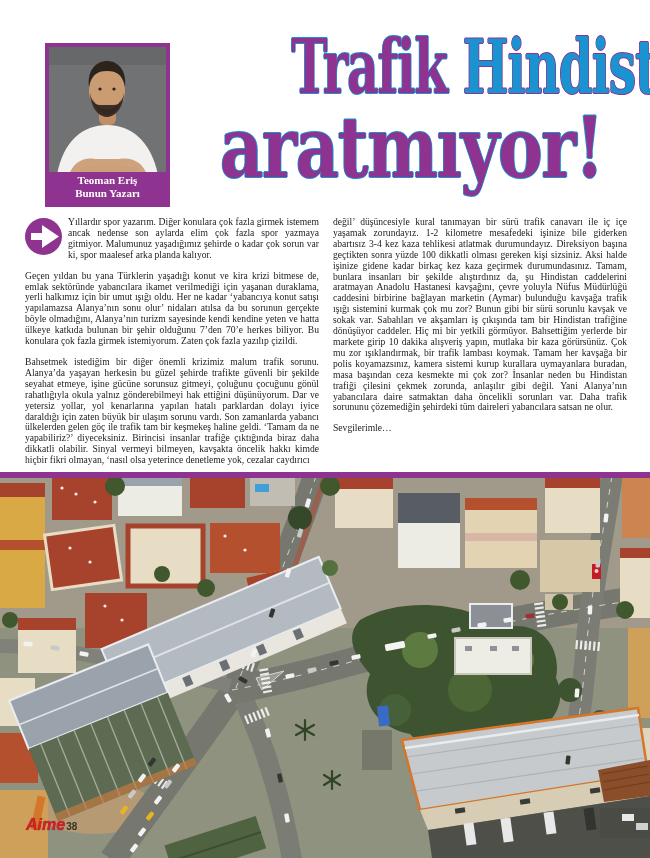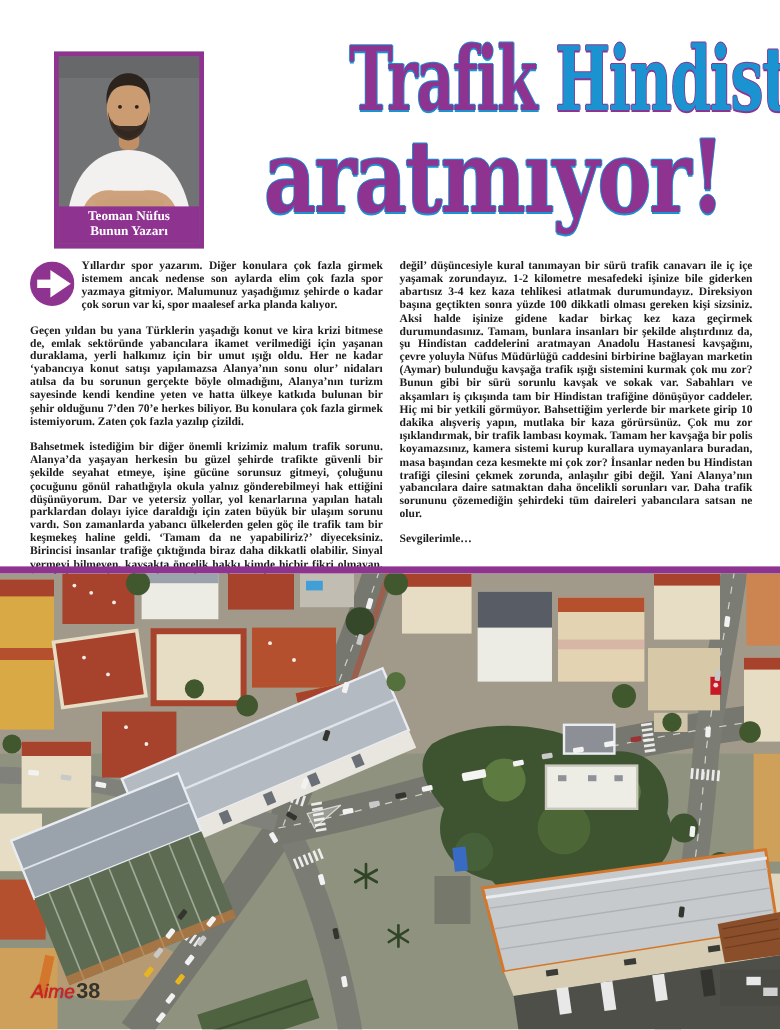--- a/index.html
+++ b/index.html
@@ -17,33 +17,33 @@
   .author-band{position:absolute;left:0;bottom:0;width:100%;background:var(--purple);color:#fff;text-align:center;font-weight:bold;font-size:11px;line-height:1.2;padding:2px 0 3px;}
 
   
   .headline{position:absolute;left:172px;top:30px;width:472px;text-align:center;font-family:"DejaVu Serif",serif;font-weight:bold;line-height:1;}
   .hl-line1{font-size:74px;display:inline-block;transform:scaleX(.66);transform-origin:50% 50%;white-space:nowrap;letter-spacing:-2px;}
   .hl-line2{font-size:84px;display:inline-block;transform:scaleX(.80);transform-origin:50% 50%;margin-top:2px;letter-spacing:-2px;}
   .hl-purple{color:var(--purple);text-shadow:1px 0 var(--blue),-1px 0 var(--blue),0 1px var(--blue),0 -1px var(--blue);}
   .hl-blue{color:var(--blue);text-shadow:1px 0 var(--purple),-1px 0 var(--purple),0 1px var(--purple),0 -1px var(--purple);}
 
   
-  .article{position:absolute;left:25px;top:217px;width:602px;display:flex;gap:14px;font-weight:bold;}
+  .article{position:absolute;left:25px;top:217px;width:602px;display:flex;gap:14px;}
   .col{width:294px;font-size:9.6px;line-height:10.9px;text-align:justify;}
   .col p{margin:0 0 10px;}
   .col p.tight{margin:0;}
   .dropcap{float:left;width:37px;height:37px;margin:1px 6px 2px 0;}
 
   
   .divider{position:absolute;left:0;top:472px;width:650px;height:6px;background:var(--purple);}
   .photo-wrap{position:absolute;left:0;top:478px;width:650px;height:380px;}
   .photo-wrap svg{display:block;}
   .logo-overlay{position:absolute;left:26px;top:338px;font-family:"Liberation Sans",sans-serif;white-space:nowrap;}
-  .logo-name{color:#d42027;font-weight:normal;font-style:italic;font-size:16px;text-shadow:0 0 1px #7a1212;}
-  .logo-page{color:#33342c;font-weight:bold;font-size:18px;margin-left:1px;}
+  .logo-name{color:#d42027;font-weight:bold;font-style:italic;font-size:16px;text-shadow:0 0 1px #7a1212;}
+  .logo-page{color:#33342c;font-weight:bold;font-size:10px;margin-left:1px;}
 </style>
 </head>
 <body>
 
 <div id="page">
 
   <div class="author-frame">
     <svg class="author-photo" viewBox="0 0 117 128" xmlns="http://www.w3.org/2000/svg">
       <rect width="117" height="128" fill="#717274"></rect>
       <rect width="117" height="18" fill="#67686a"></rect>
@@ -60,21 +60,21 @@
 
       <path d="M41,46 C42,64 52,70 58,70 C64,70 74,64 75,46 C72,60 66,58 58,58 C50,58 44,60 41,46 Z" fill="#3a2e26"></path>
       <path d="M44,52 C48,66 68,66 72,52 C70,64 62,68 58,68 C54,68 46,64 44,52 Z" fill="#332820"></path>
 
       <path d="M40,40 C38,22 48,14 58,14 C68,14 78,22 76,40 C74,28 68,24 58,24 C48,24 42,28 40,40 Z" fill="#2c231d"></path>
 
       <circle cx="51" cy="42" r="1.6" fill="#2a211b"></circle>
       <circle cx="65" cy="42" r="1.6" fill="#2a211b"></circle>
     </svg>
     <div class="author-band">
-      <div>Teoman Nüfus</div>
+      <div>Teoman Eriş</div>
       <div>Bunun Yazarı</div>
     </div>
   </div>
 
   <div class="headline">
     <div class="hl-line1"><span class="hl-purple">Trafik</span><span>&nbsp;</span><span class="hl-blue">Hindistan’ı</span></div>
     <div class="hl-line2 hl-purple">aratmıyor!</div>
   </div>
 
   <div class="article">

